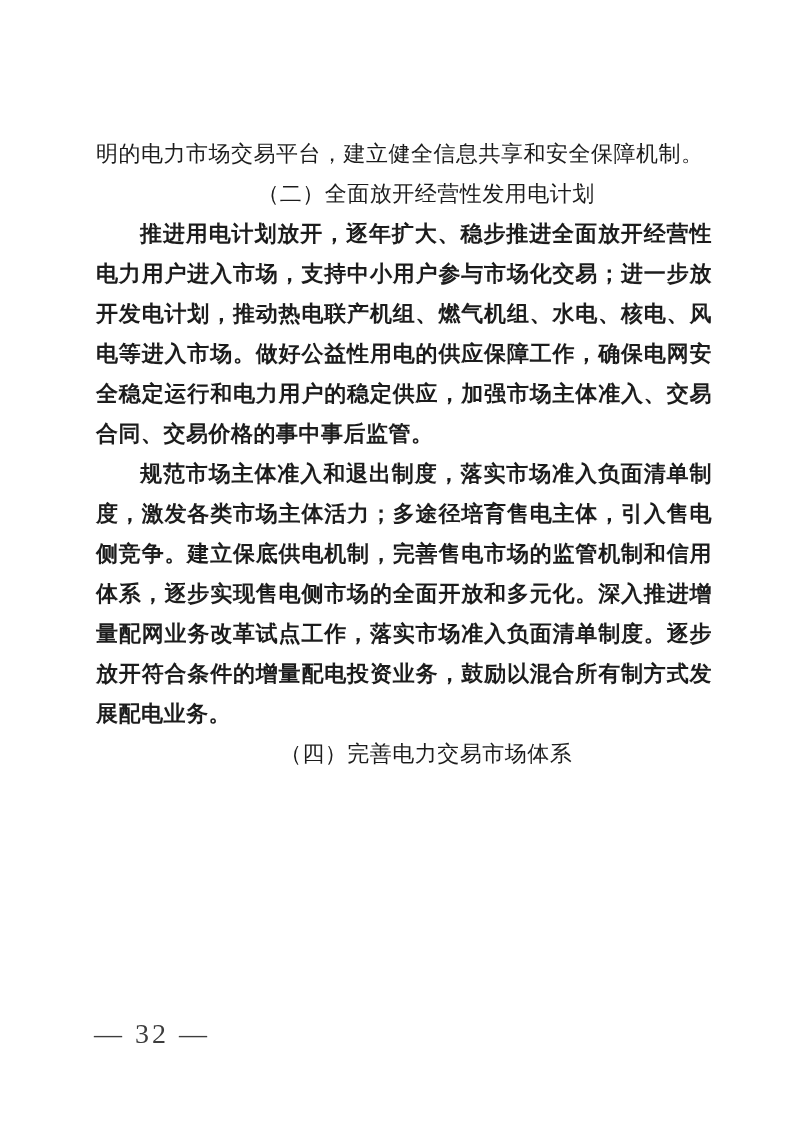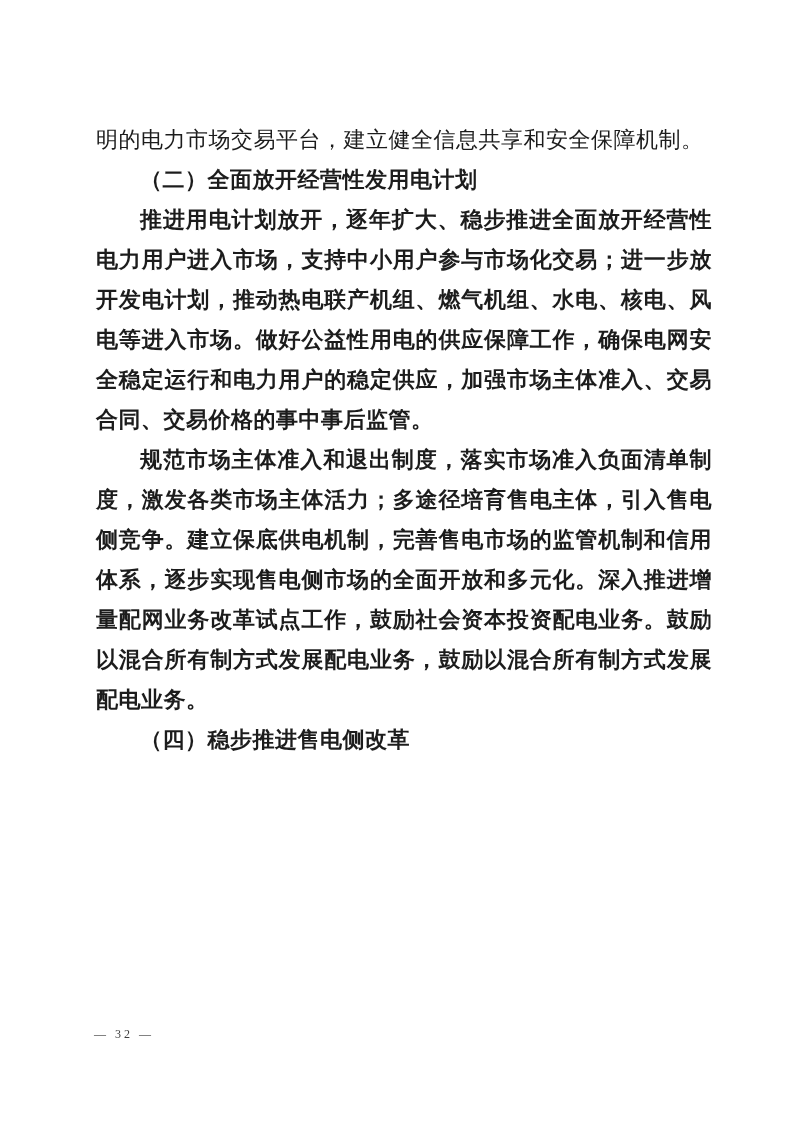--- a/index.html
+++ b/index.html
@@ -12,59 +12,59 @@
     width: 800px;
     height: 1133px;
     background: #ffffff;
     overflow: hidden;
     font-family: "Liberation Serif", "DejaVu Serif", serif;
     color: #1c1c1c;
   }
   .content {
     position: absolute;
     left: 96px;
-    top: 120px;
+    top: 134px;
     width: 616px;
   }
   .block {
     margin: 0;
     font-size: 22px;
     line-height: 40px;
     text-align: justify;
     text-justify: inter-ideograph;
     letter-spacing: 0.5px;
   }
   .body-para {
     text-indent: 2em;
     font-weight: bold;
   }
   .continuation {
     text-indent: 0;
   }
   .heading {
     text-indent: 2em;
-    font-weight: bold;
-    text-align: left;
+    font-weight: normal;
+    text-align: center;
   }
   .footer {
     position: absolute;
     left: 94px;
     top: 1020px;
-    font-size: 12px;
+    font-size: 28px;
     line-height: 28px;
     color: #3d3d3d;
     letter-spacing: 3px;
     font-family: "Liberation Serif", "DejaVu Serif", serif;
   }
 </style>
 </head>
 <body>
 
 <div class="page">
   <div class="content">
     <p class="block continuation">明的电力市场交易平台，建立健全信息共享和安全保障机制。</p>
     <p class="block heading">（二）全面放开经营性发用电计划</p>
     <p class="block body-para">推进用电计划放开，逐年扩大、稳步推进全面放开经营性电力用户进入市场，支持中小用户参与市场化交易；进一步放开发电计划，推动热电联产机组、燃气机组、水电、核电、风电等进入市场。做好公益性用电的供应保障工作，确保电网安全稳定运行和电力用户的稳定供应，加强市场主体准入、交易合同、交易价格的事中事后监管。</p>
-    <p class="block body-para">规范市场主体准入和退出制度，落实市场准入负面清单制度，激发各类市场主体活力；多途径培育售电主体，引入售电侧竞争。建立保底供电机制，完善售电市场的监管机制和信用体系，逐步实现售电侧市场的全面开放和多元化。深入推进增量配网业务改革试点工作，鼓励社会资本投资配电业务。鼓励以混合所有制方式发展配电业务，鼓励以混合所有制方式发展配电业务。</p>
-    <p class="block heading">（四）稳步推进售电侧改革</p>
+    <p class="block body-para">规范市场主体准入和退出制度，落实市场准入负面清单制度，激发各类市场主体活力；多途径培育售电主体，引入售电侧竞争。建立保底供电机制，完善售电市场的监管机制和信用体系，逐步实现售电侧市场的全面开放和多元化。深入推进增量配网业务改革试点工作，落实市场准入负面清单制度。逐步放开符合条件的增量配电投资业务，鼓励以混合所有制方式发展配电业务。</p>
+    <p class="block heading">（四）完善电力交易市场体系</p>
   </div>
   <div class="footer">— 32 —</div>
 </div>
 
 </body></html>

